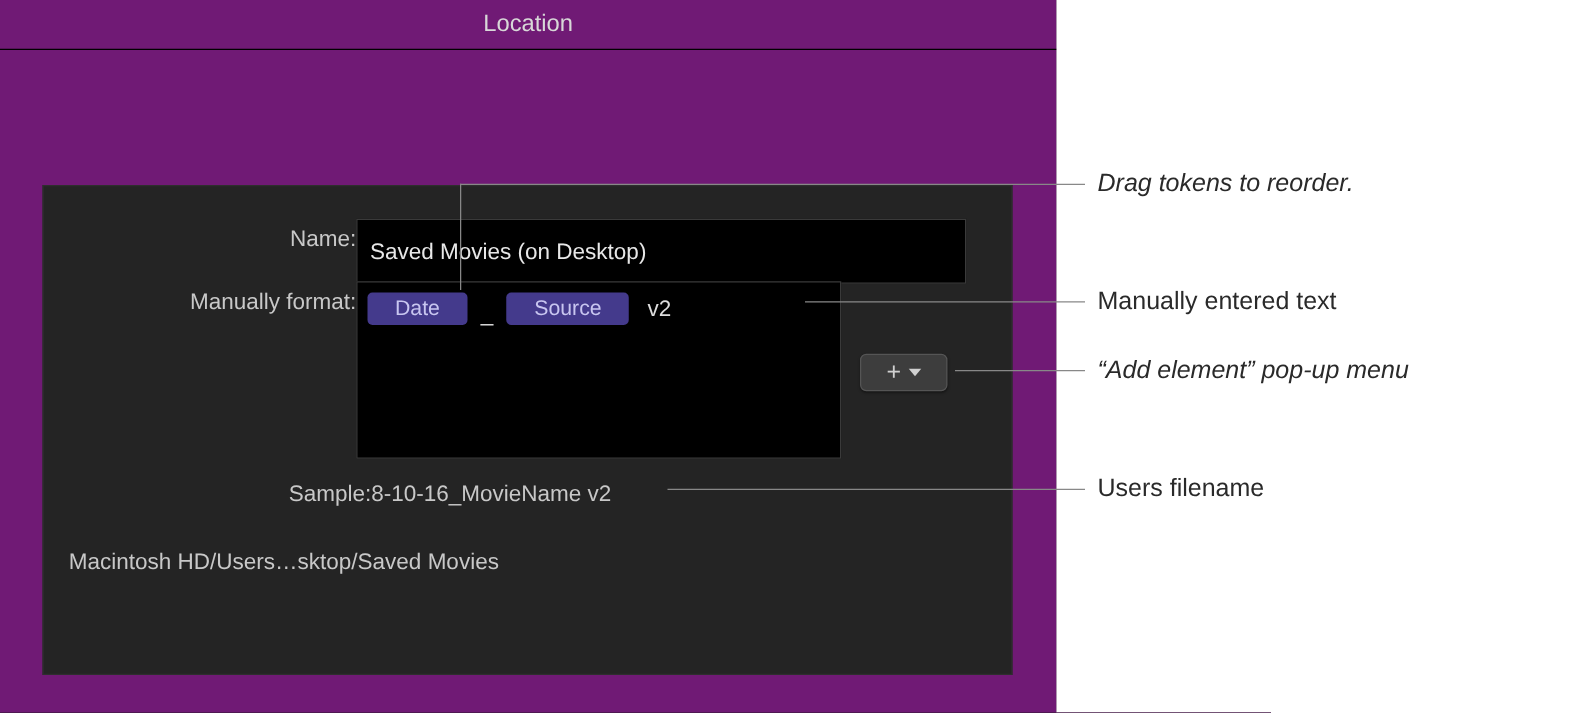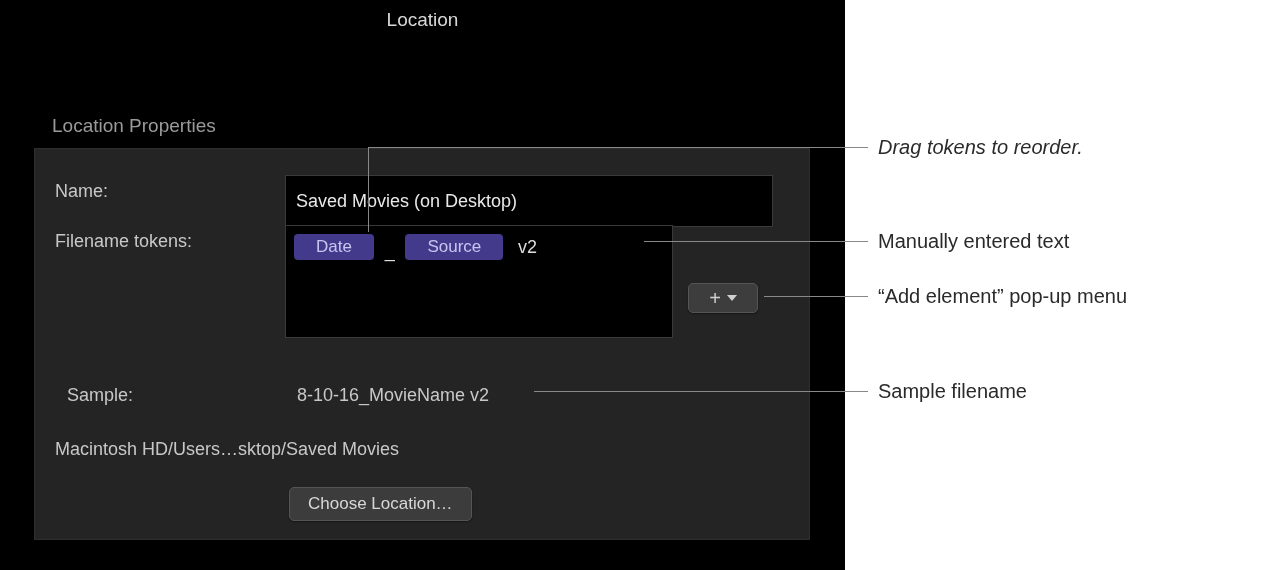--- a/index.html
+++ b/index.html
@@ -15,21 +15,21 @@
       position: relative;
       color: #ccc;
       font-size: 17px;
     }
     .panel {
       position: absolute;
       left: 0;
       top: 0;
       width: 845px;
       height: 570px;
-      background: #000000;
+      background: #701a75;
     }
     .header {
       height: 40px;
       border-bottom: 1px solid #000;
       display: flex;
       align-items: center;
       justify-content: center;
       color: #d8d8d8;
       font-size: 19px;
     }
@@ -48,41 +48,41 @@
       height: 392px;
       background: #242424;
       border: 1px solid #2e2e2e;
     }
     .row {
       position: absolute;
       display: flex;
       align-items: flex-start;
     }
     .label {
-      text-align: left;
+      text-align: right;
       width: 230px;
       color: #c8c8c8;
       font-size: 18px;
       padding-right: 0;
       padding-top: 6px;
     }
     .name-input {
       background: #000;
       border: 1px solid #3a3a3a;
       width: 488px;
       height: 52px;
       color: #e8e8e8;
       font-size: 18px;
       padding: 4px 10px;
     }
     .format-field {
       background: #000;
       border: 1px solid #3a3a3a;
       width: 388px;
-      height: 113px;
+      height: 142px;
       position: relative;
       padding: 8px;
     }
     .token {
       display: inline-flex;
       align-items: center;
       justify-content: center;
       background: #443a8c;
       color: #c8c6f0;
       border-radius: 4px;
@@ -179,31 +179,30 @@
 </head>
 <body>
 
 <div class="right-bg"></div>
 
 <div class="panel">
   <div class="header">
     <span>Location</span>
   </div>
 
-  <div class="section-title">Location Properties</div>
 
   <div class="properties-box">
 
     <div class="row" style="left:20px; top:26px;">
       <div class="label">Name:</div>
       <input type="text" class="name-input" value="Saved Movies (on Desktop)" style="">
     </div>
 
     <div class="row" style="left:20px; top:76px;">
-      <div class="label">Filename tokens:</div>
+      <div class="label">Manually format:</div>
       <div style="position:relative;">
         <div class="format-field">
           <span class="token">Date</span>
           <span class="separator-text" style="position:relative; top:4px;">_</span>
           <span class="token">Source</span>
           <span class="manual-text">v2</span>
         </div>
         <div class="add-element-btn">
           <span class="plus-icon">+</span>
           <span class="chevron-icon"></span>
@@ -213,31 +212,28 @@
 
     <div class="row" style="left:32px; top:230px;">
       <div class="label">Sample:</div>
       <div class="value-text">8-10-16_MovieName v2</div>
     </div>
 
     <div class="row" style="left:20px; top:284px;">
       <div class="value-text">Macintosh HD/Users…sktop/Saved Movies</div>
     </div>
 
-    <div class="row" style="left:254px; top:338px;">
-      <button class="choose-btn">Choose Location…</button>
-    </div>
 
   </div>
 </div>
 
 <div class="callout-line-v" style="left:368px; top:147px; height:85px;"></div>
 <div class="callout-line" style="left:368px; top:147px; width:500px;"></div>
 <div class="callout" style="left:878px; top:136px;font-style:italic;">Drag tokens to reorder.</div>
 
 <div class="callout-line" style="left:644px; top:241px; width:224px;"></div>
 <div class="callout" style="left:878px; top:230px;">Manually entered text</div>
 
 <div class="callout-line" style="left:764px; top:296px; width:104px;"></div>
-<div class="callout" style="left:878px; top:285px;">“Add element” pop-up menu</div>
+<div class="callout" style="left:878px; top:285px;font-style:italic;">“Add element” pop-up menu</div>
 
 <div class="callout-line" style="left:534px; top:391px; width:334px;"></div>
-<div class="callout" style="left:878px; top:380px;">Sample filename</div>
+<div class="callout" style="left:878px; top:380px;">Users filename</div>
 
 </body></html>

